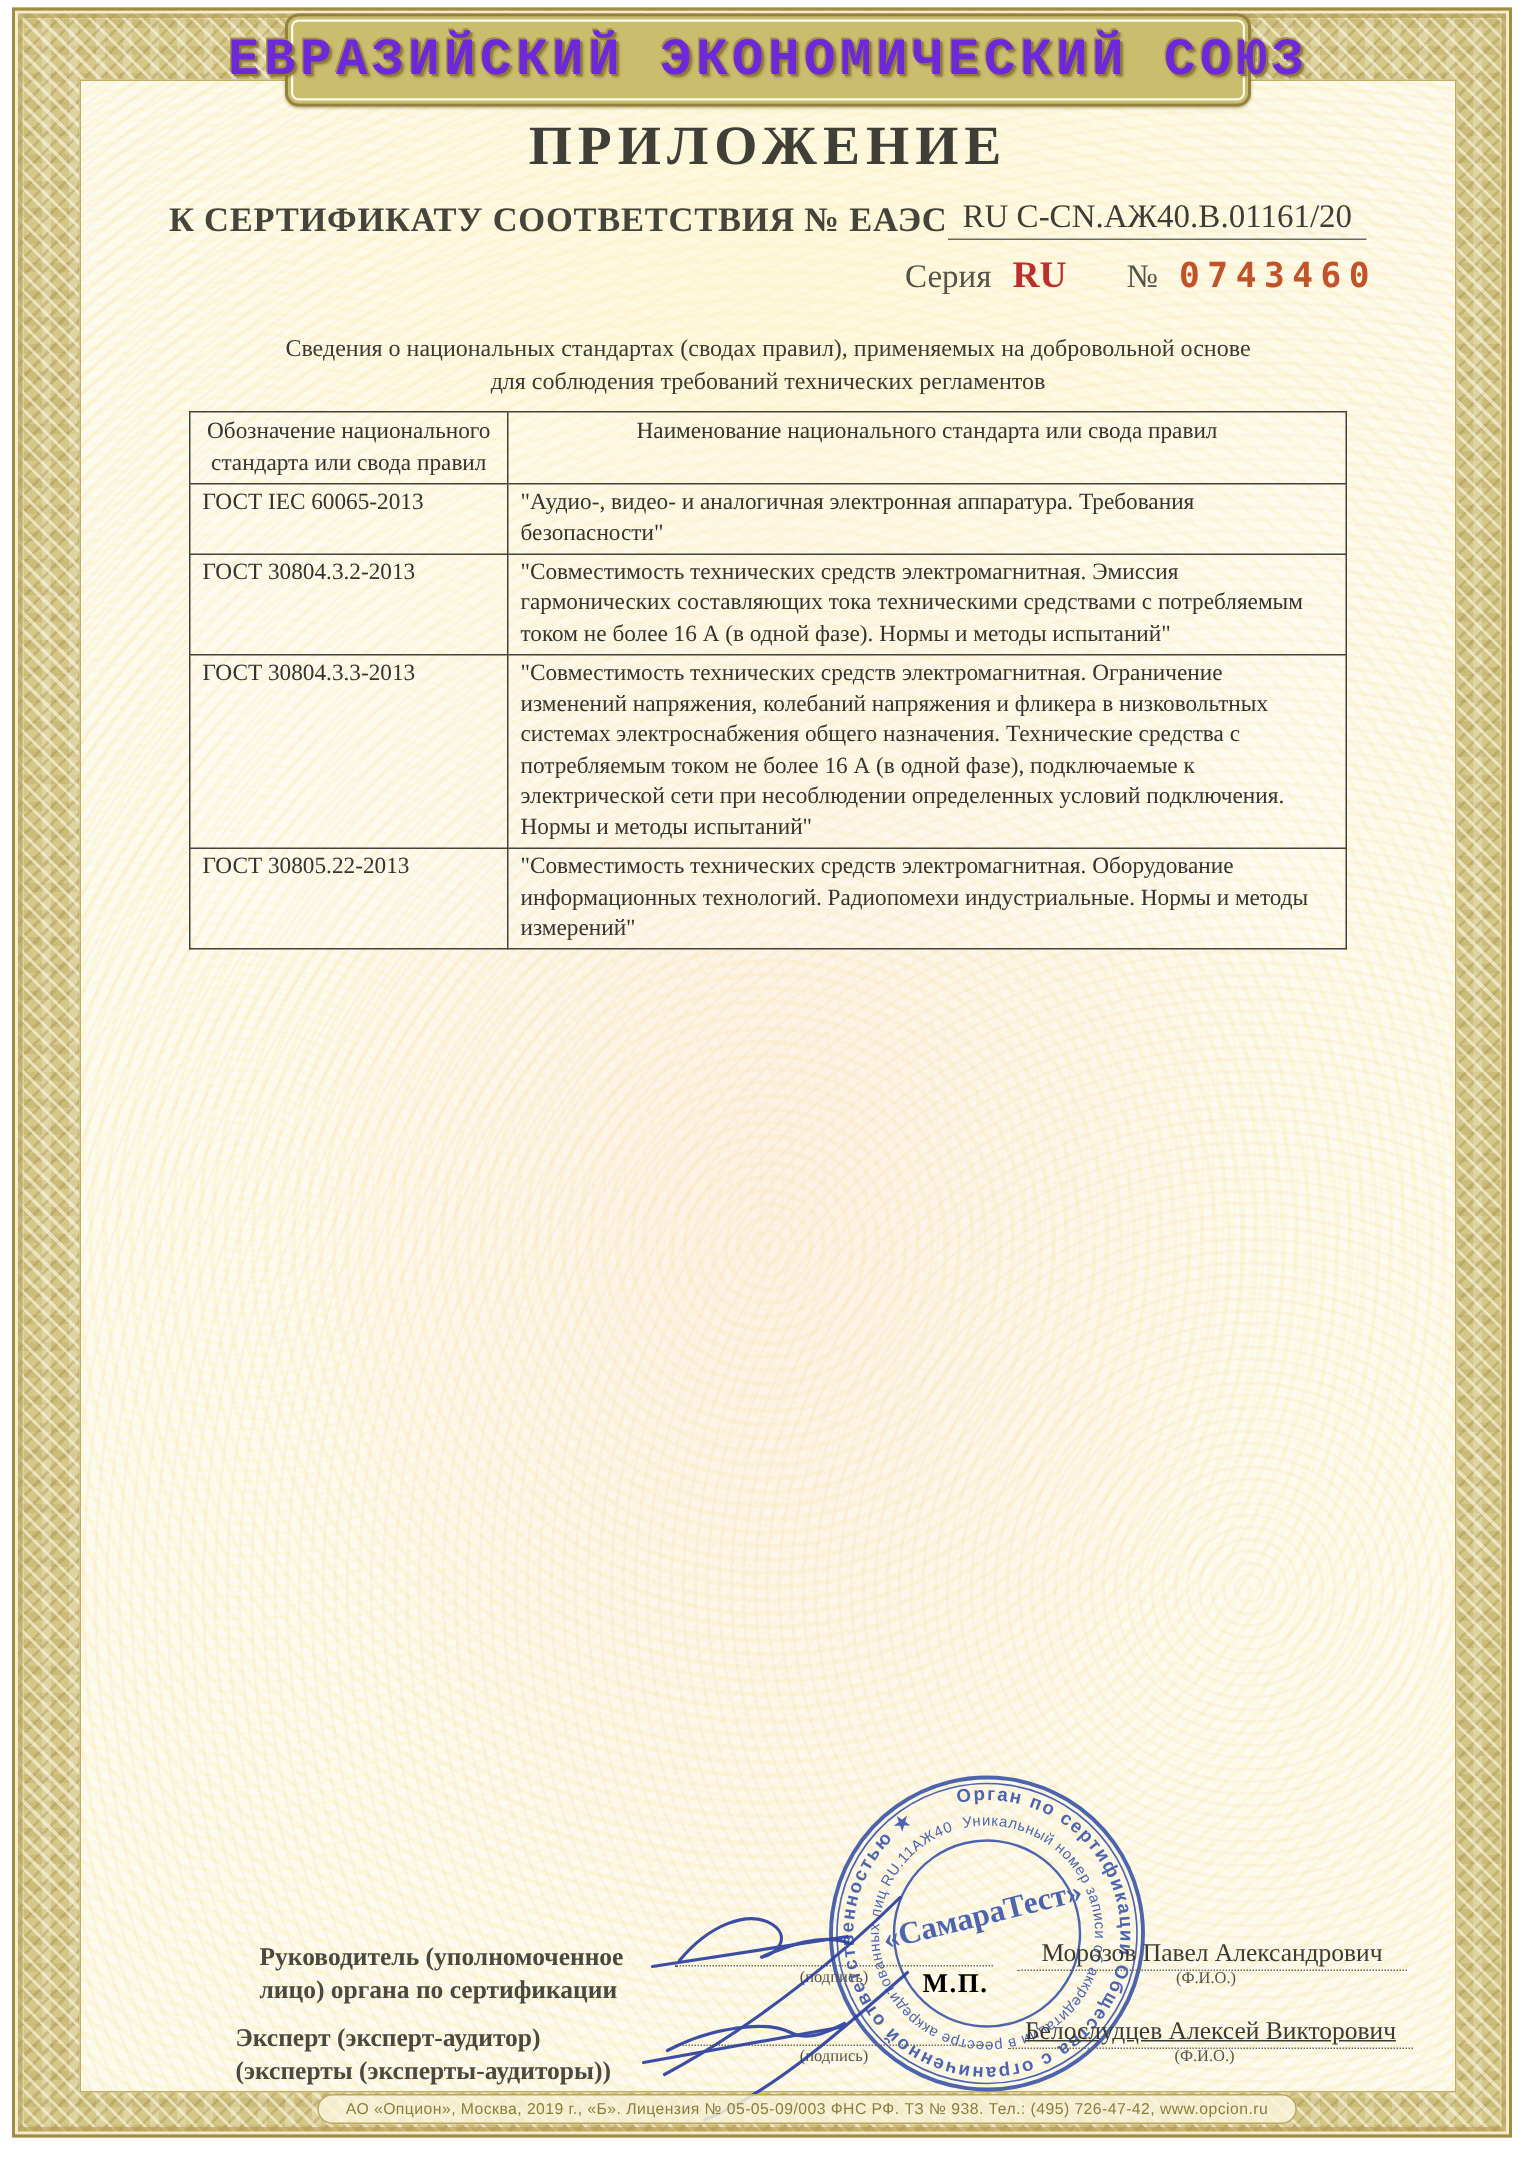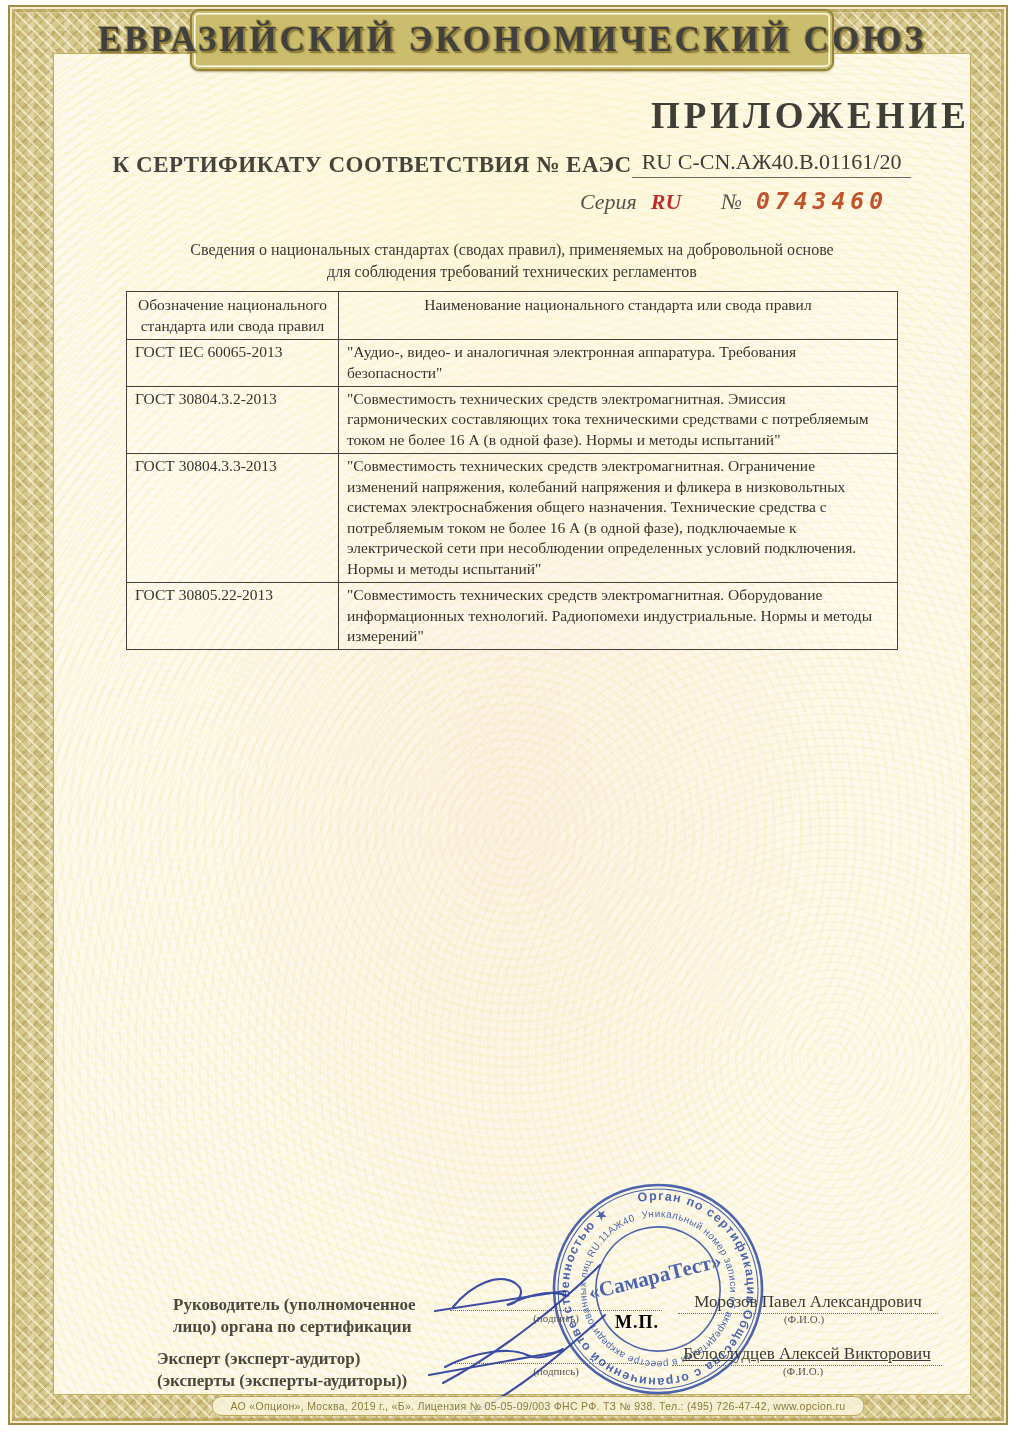--- a/index.html
+++ b/index.html
@@ -24,34 +24,34 @@
       radial-gradient(circle at 50% 10%, rgba(255,246,205,.55), transparent 35%),
       repeating-radial-gradient(circle at 50% 58%, rgba(244,225,130,.15) 0 3px, rgba(255,255,255,0) 3px 9px),
       repeating-radial-gradient(circle at 85% 75%, rgba(240,200,150,.13) 0 2px, transparent 2px 8px),
       repeating-radial-gradient(circle at 12% 55%, rgba(250,235,150,.12) 0 2px, transparent 2px 7px),
       repeating-linear-gradient(13deg, rgba(250,240,150,.10) 0 2px, transparent 2px 7px);}
   
   .banner{position:absolute;left:50%;top:9px;transform:translateX(-50%);width:640px;height:58px;
     background:#cbbd6e;border:2px solid #95823a;border-radius:9px;z-index:6;
     box-shadow: inset 0 0 0 2px #cbbd6e, inset 0 0 0 3.5px #fffdf2, 0 1px 2px rgba(120,100,40,.5);
     display:flex;align-items:center;justify-content:center;}
-  .banner span{font-family:Liberation Serif, serif;font-weight:bold;font-size:35px;
-    letter-spacing:3px;color:#404040;white-space:nowrap;
+  .banner span{font-family:Liberation Mono, monospace;font-weight:bold;font-size:35px;
+    letter-spacing:3px;color:#6d28d9;white-space:nowrap;
     text-shadow:1.5px 1.5px 0 #8f7d33, -1px -1px 0 #a5934a, 2px 2px 2px rgba(110,90,30,.6);}
   
-  .doc-title{margin:40px 0 0 0;text-align:right;font-size:37px;font-weight:bold;
+  .doc-title{margin:22px 0 0 0;text-align:center;font-size:37px;font-weight:bold;
     letter-spacing:4px;color:#403f37;}
   .subtitle-row{display:flex;justify-content:center;align-items:flex-end;margin-top:12px;gap:0;}
   .subtitle{font-size:23px;font-weight:bold;letter-spacing:.5px;color:#45443b;white-space:nowrap;}
   .cert-number{font-size:22px;color:#3e3d35;border-bottom:1.5px solid #6b6a60;
     padding:0 10px 2px 10px;min-width:245px;text-align:center;white-space:nowrap;}
   .series-row{display:flex;justify-content:flex-end;align-items:baseline;
-    padding-right:82px;margin-top:10px;gap:14px;font-style:italic;}
+    padding-right:52px;margin-top:10px;gap:14px;}
   .series-label{font-size:22px;color:#55544a;}
-  .series-value{font-size:22px;font-weight:bold;color:#bd2f2e;margin-right:26px;}
+  .series-value{font-size:25px;font-weight:bold;color:#bd2f2e;margin-right:26px;}
   .number-sign{font-size:22px;color:#55544a;}
   .blank-number{font-family:"DejaVu Sans Mono", monospace;font-size:23px;font-weight:bold;
     letter-spacing:5px;color:#c0532a;}
   
   .intro{margin-top:24px;text-align:center;font-size:16px;line-height:1.35;color:#3b3a32;}
   
   table.standards{border-collapse:collapse;margin:9px auto 0 auto;width:772px;
     font-size:15.5px;line-height:1.32;color:#34332c;}
   table.standards th, table.standards td{border:1.5px solid #43423a;padding:2px 8px 3px 8px;
     vertical-align:top;text-align:left;background:rgba(255,255,252,.18);}

